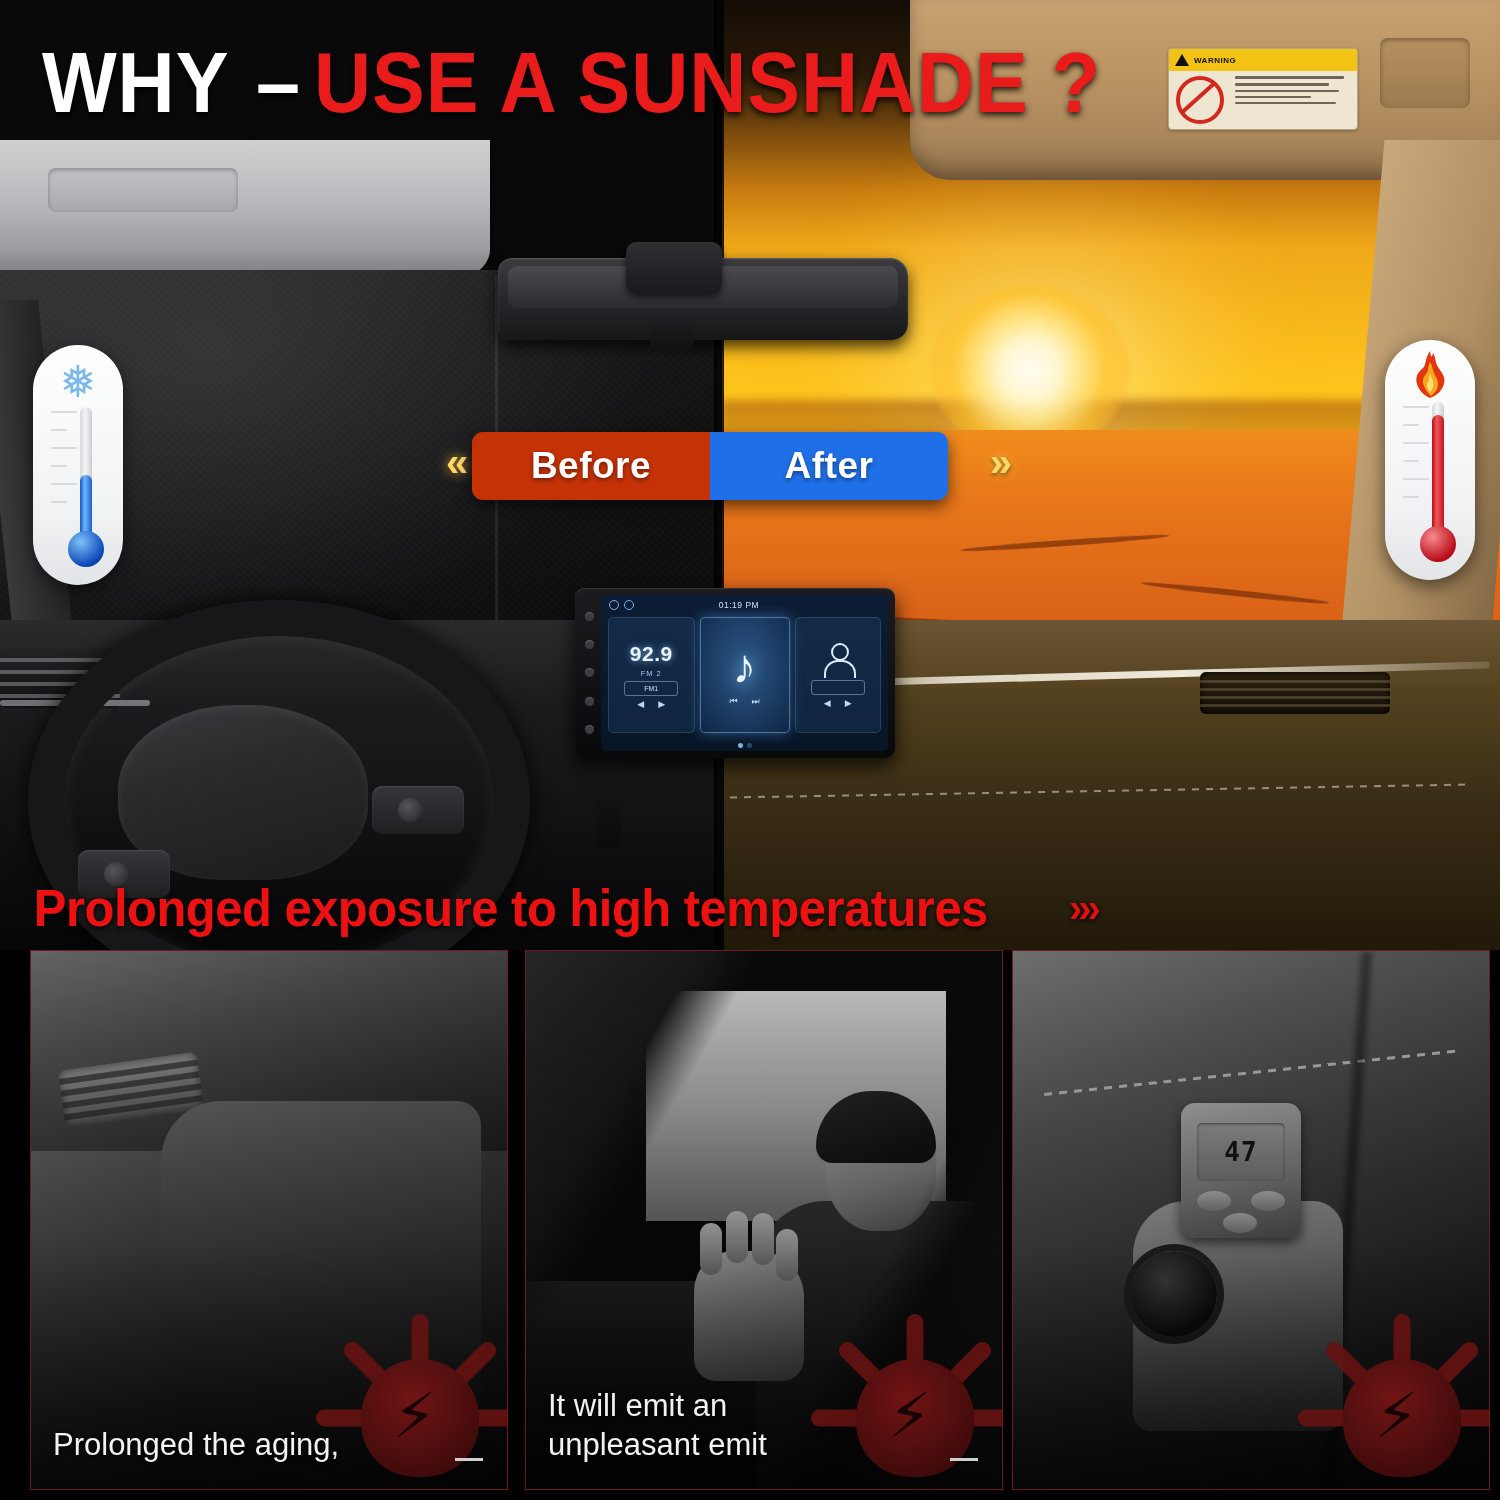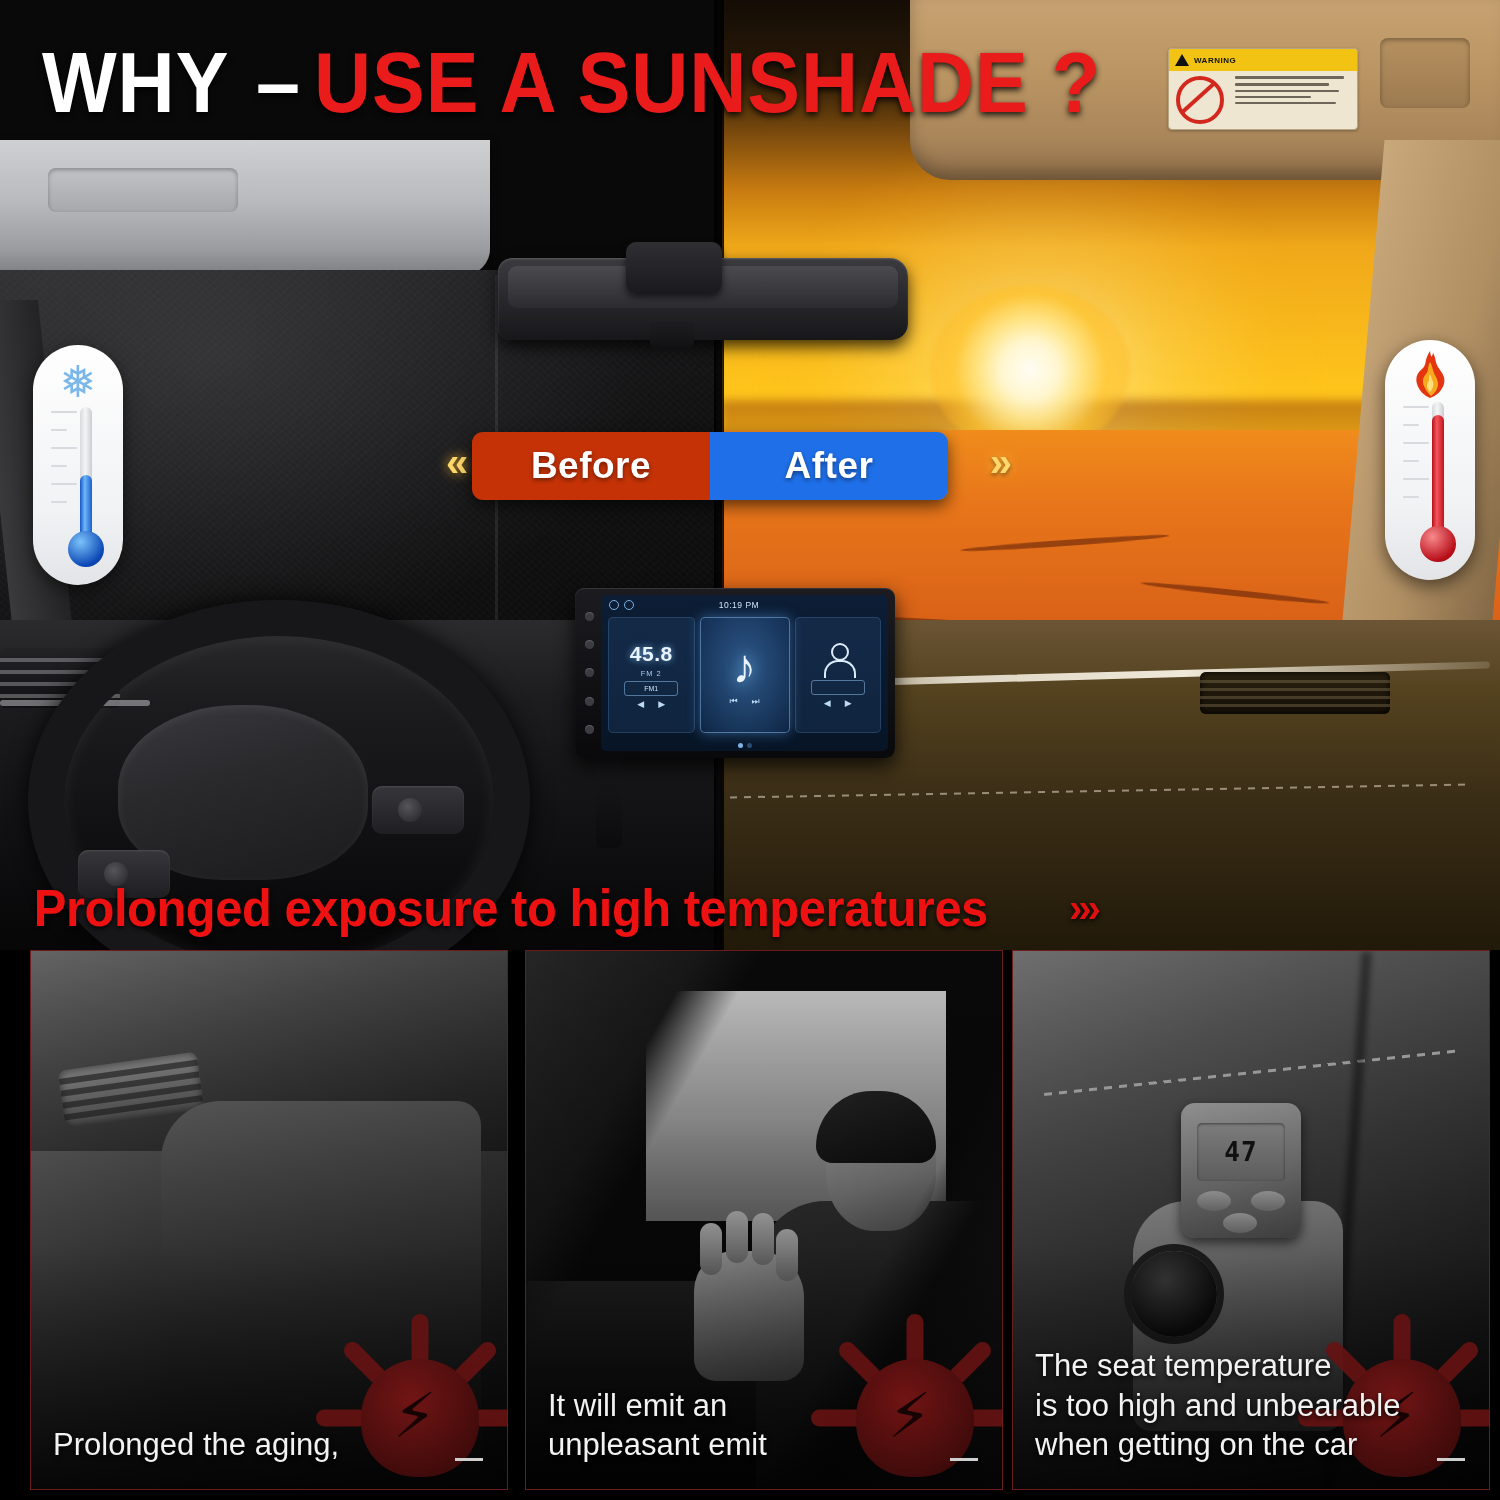--- a/index.html
+++ b/index.html
@@ -349,26 +349,26 @@
         <span></span>
         <span></span>
         <span></span>
       </div>
       <div class="hu-screen">
         <div class="hu-top">
           <div class="hu-ico">
             <b></b>
             <b></b>
           </div>
-          <div class="hu-clock">10:19 PM</div>
+          <div class="hu-clock">01:19 PM</div>
           <div style="width:36px"></div>
         </div>
         <div class="hu-body">
           <div class="hu-card">
-            <div class="hu-freq">45.8</div>
+            <div class="hu-freq">92.9</div>
             <div class="hu-band">FM 2</div>
             <div class="hu-pill">FM1</div>
             <div class="hu-ctrl">
               <span>◀</span>
               <span>▶</span>
             </div>
           </div>
           <div class="hu-card mid">
             <div class="hu-note">♪</div>
             <div class="hu-ctrl" style="margin-top:2px">
@@ -528,22 +528,16 @@
       <div class="pshade"></div>
       <div class="wm">
         <div class="wm-ray" style="transform:translate(-50%,-104px) rotate(0deg);"></div>
         <div class="wm-ray" style="transform:translate(-50%,-104px) rotate(45deg);"></div>
         <div class="wm-ray" style="transform:translate(-50%,-104px) rotate(-45deg);"></div>
         <div class="wm-ray" style="transform:translate(-50%,-104px) rotate(90deg);"></div>
         <div class="wm-ray" style="transform:translate(-50%,-104px) rotate(-90deg);"></div>
         <div class="wm-core"></div>
         <div class="wm-bolt">⚡</div>
       </div>
-      <div class="cap">
-        <div>The seat temperature</div>
-        <div>is too high and unbearable</div>
-        <div>when getting on the car</div>
-        <div class="cap-dash"></div>
-      </div>
     </div>
 
   </div>
 </div>
 
 </body></html>

